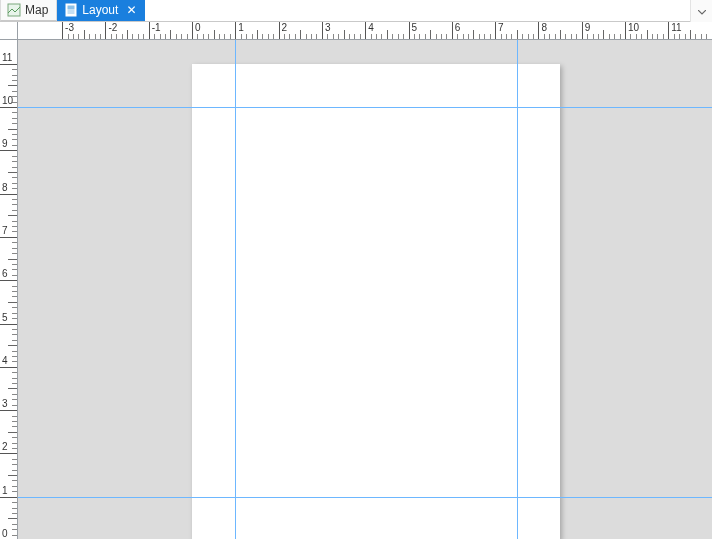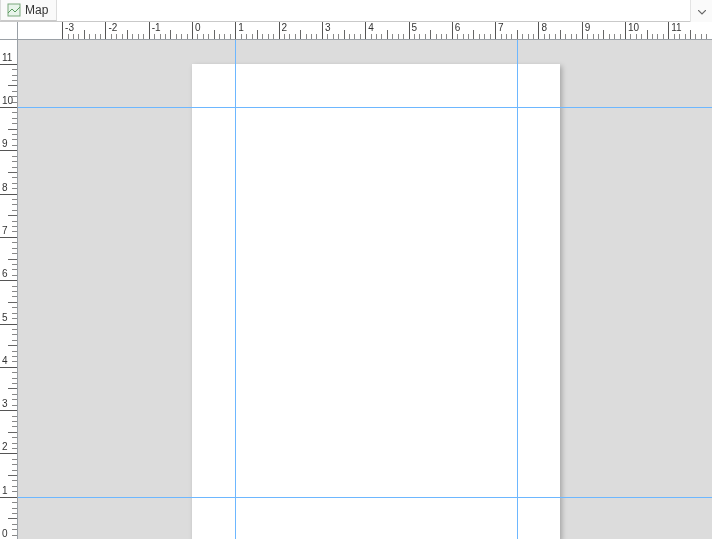--- a/index.html
+++ b/index.html
@@ -125,20 +125,32 @@
 
 <div class="tabbar">
   <div class="tab inactive">
     <span class="icon">
       <svg width="14" height="14" viewBox="0 0 14 14">
           <rect x="1" y="1" width="12" height="12" fill="#e8f4ea" stroke="#7aa77d"></rect>
           <path d="M1 10 L5 6 L8 9 L13 4" stroke="#5b9b5f" fill="none" stroke-width="1"></path>
         </svg>
     </span>
     <span>Map</span>
+  </div>
+  <div class="tab active">
+    <span class="icon">
+      <svg width="14" height="14" viewBox="0 0 14 14">
+          <rect x="2" y="1" width="10" height="12" fill="#fff" stroke="#fff"></rect>
+          <rect x="3.5" y="2.5" width="7" height="4" fill="#8ec1e8"></rect>
+          <line x1="3.5" y1="8" x2="10.5" y2="8" stroke="#8ec1e8"></line>
+          <line x1="3.5" y1="10" x2="10.5" y2="10" stroke="#8ec1e8"></line>
+        </svg>
+    </span>
+    <span>Layout</span>
+    <span class="close">✕</span>
   </div>
   <div class="dropdown-btn">
     <span>
       <svg width="8" height="5" viewBox="0 0 8 5">
           <path d="M0 0 L4 4 L8 0" fill="none" stroke="#666" stroke-width="1.2"></path>
         </svg>
     </span>
   </div>
 </div>
 

